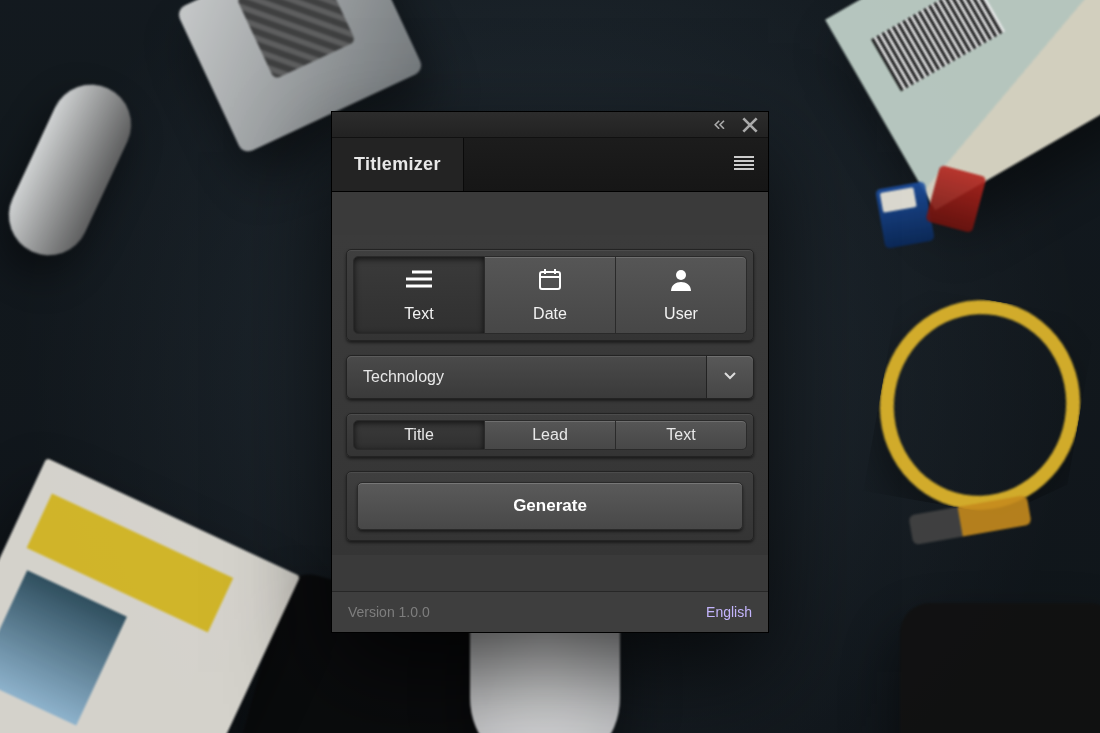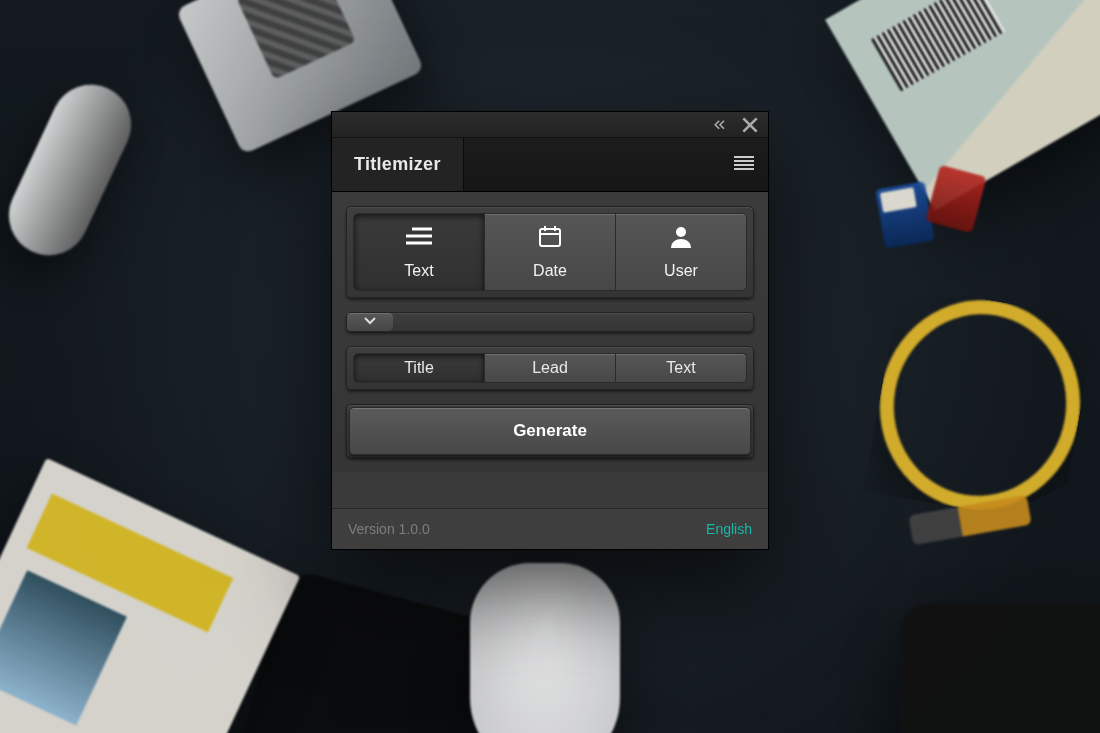--- a/index.html
+++ b/index.html
@@ -110,20 +110,21 @@
     border-right: 1px solid #0a0a0a;
   }
   .titlebar .spacer { flex: 1; }
   .titlebar .menu-btn {
     width: 48px; display:flex; align-items:center; justify-content:center; cursor:pointer;
   }
 
   .body {
     padding: 14px; display:flex; flex-direction:column; gap: 14px;
     background: linear-gradient(#3b3b3b,#353535);
+    margin-top: 43px;
   }
   .row {
     background: linear-gradient(#3f3f3f,#343434);
     border: 1px solid #232323; border-radius: 5px;
     box-shadow: inset 0 1px 0 rgba(255,255,255,0.07), 0 2px 3px rgba(0,0,0,0.5);
     padding: 8px;
   }
 
   
   .type-tabs { display:flex; gap:0; padding:6px; }
@@ -169,36 +170,36 @@
   }
   .seg-btn:first-child{border-radius:5px 0 0 5px;}
   .seg-btn:last-child{border-radius:0 5px 5px 0;}
   .seg-btn + .seg-btn{border-left:none;text-align:center;}
   .seg-btn.active{
     background: linear-gradient(#3a3a3a,#303030);
     box-shadow: inset 0 2px 6px rgba(0,0,0,0.7);
   }
 
   
-  .generate{ padding:2px;}
+  .generate{ padding:10px;}
   .generate button{
     width:100%; padding:13px 0; font-size:17px; font-weight:700; color:#fff;
     background: linear-gradient(#5a5a5a,#484848);
     border:1px solid #2a2a2a; border-radius:5px; cursor:pointer;
     box-shadow: inset 0 1px 0 rgba(255,255,255,0.18), 0 2px 3px rgba(0,0,0,0.5);
     font-family:inherit;
   }
 
   .footer{
     display:flex; justify-content:space-between; align-items:center;
     padding: 12px 16px; font-size:14px;
     background:#3e3e3e; border-top:1px solid #272727;margin-top:36px;
   }
   .footer .ver{color:#7e7e7e;}
-  .footer .lang{color:#14b8a6; cursor:pointer;}
+  .footer .lang{color:#c4b5fd; cursor:pointer;}
 </style>
 </head>
 <body>
 
 <div class="prop speaker"></div>
 <div class="prop mic"></div>
 <div class="prop books"></div>
 <div class="prop sd1"></div>
 <div class="prop sd2"></div>
 <div class="prop cable"></div>
@@ -261,20 +262,21 @@
           <svg viewBox="0 0 24 24">
               <circle cx="12" cy="8" r="5" fill="#fff"></circle>
               <path d="M2 24c0-6 5-9 10-9s10 3 10 9z" fill="#fff"></path>
             </svg>
         </span>
         <span>User</span>
       </div>
     </div>
 
     <div class="row dropdown">
+      <div class="dd-label">Technology</div>
       <div class="dd-arrow">
         <span>
           <svg viewBox="0 0 12 8">
               <path d="M1 1l5 5 5-5" fill="none" stroke="#ddd" stroke-width="2"></path>
             </svg>
         </span>
       </div>
     </div>
 
     <div class="row segment">

